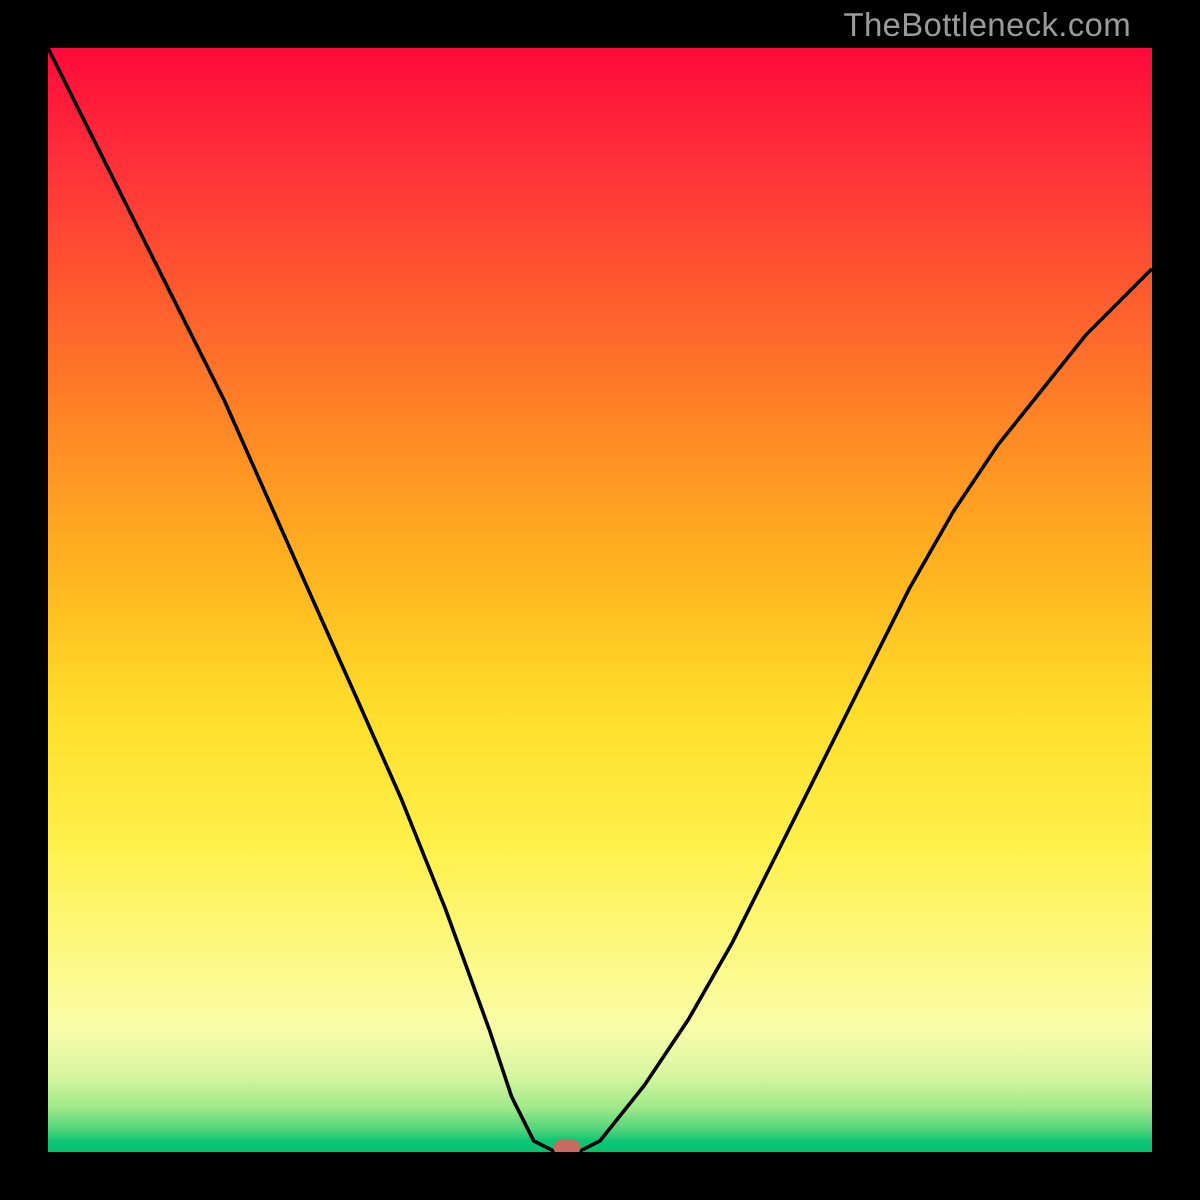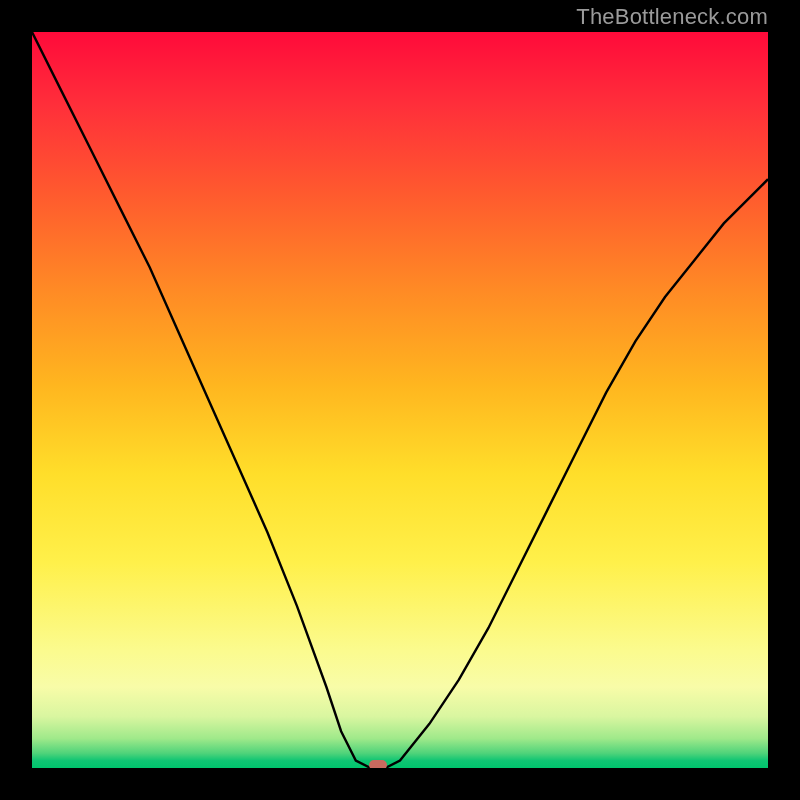--- a/index.html
+++ b/index.html
@@ -54,21 +54,21 @@
   .curve-svg {
     position: absolute;
     left: 0;
     top: 0;
     width: 736px;
     height: 736px;
   }
   .watermark {
     position: absolute;
     top: 4px;
-    right: 32px;
+    right: 46px;
     color: #9a9a9a;
     font-size: 22px;
     letter-spacing: 0.2px;
     font-weight: 400;
   }
   .min-marker {
     position: absolute;
     width: 18px;
     height: 10px;
     border-radius: 5px;

